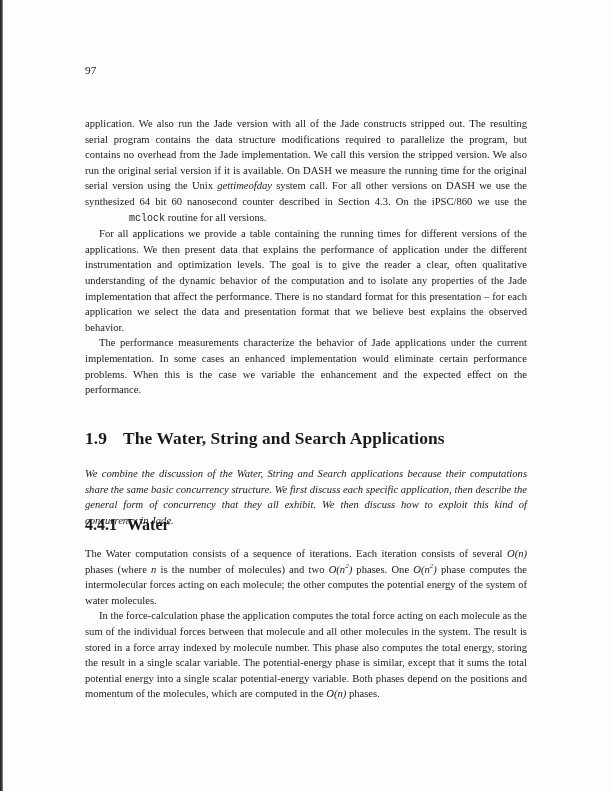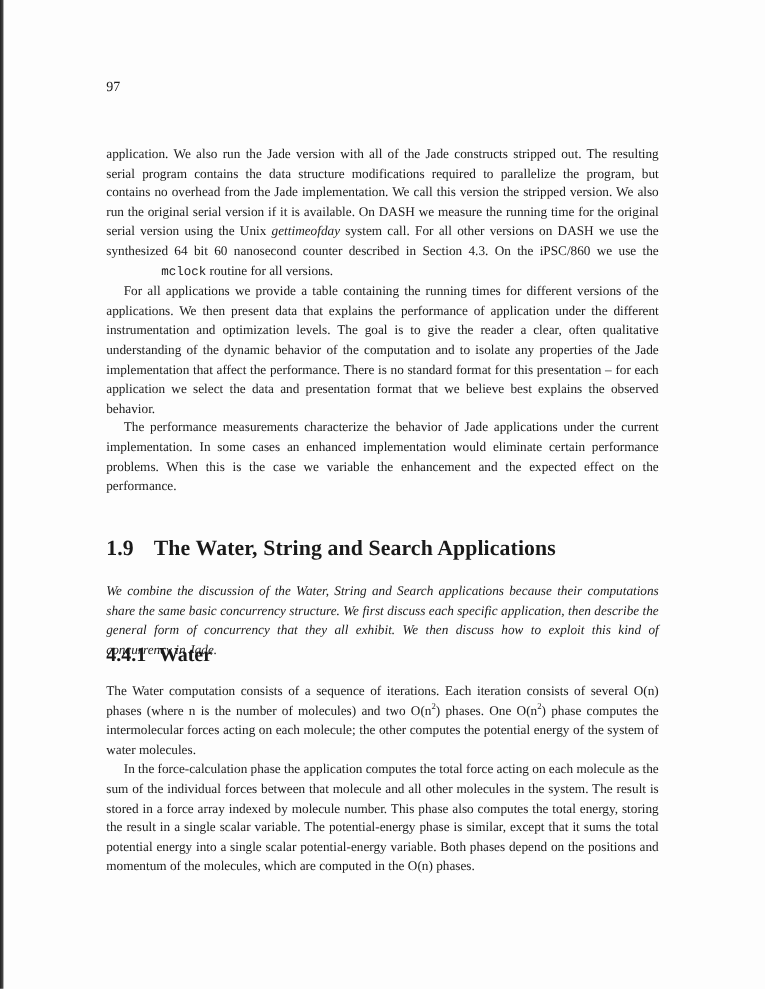--- a/index.html
+++ b/index.html
@@ -35,21 +35,21 @@
   }
   h2 .num { display: inline-block; width: 38px; }
   .block2 { position: absolute; top: 466px; left: 0; width: 442px; font-style: italic; }
   h3 {
     position: absolute; top: 516px; left: 0; margin: 0;
     font-size: 16px; font-weight: bold;
   }
   h3 .num { display: inline-block; width: 42px; }
   .block3 { position: absolute; top: 546px; left: 0; width: 442px; }
   .mono { font-family: "Liberation Mono", "DejaVu Sans Mono", monospace; font-size: 10px; padding-left: 44px; }
-  .math { }
+  .math { font-style: italic; }
   sup { font-size: 7px; line-height: 0; }
 </style>
 </head>
 <body>
 
 <div class="scan-edge"></div>
 
 <div class="page">
 
   <div class="running-head">

